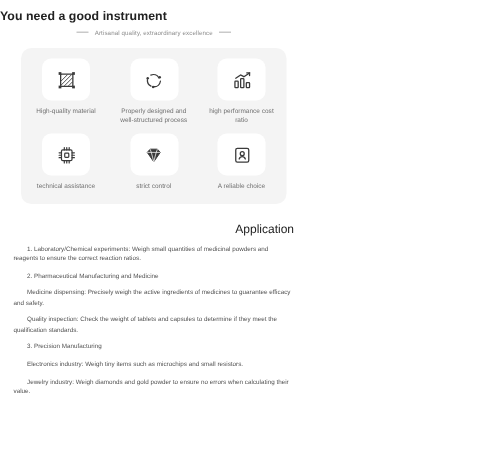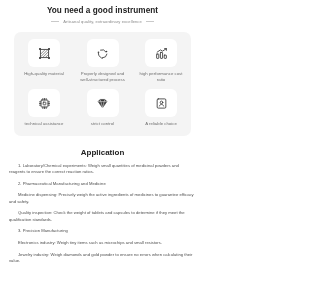--- a/index.html
+++ b/index.html
@@ -17,21 +17,20 @@
   .page {
     width: 205px;
     height: 300px;
     position: relative;
     box-sizing: border-box;
   }
 
   
   .header {
     padding-top: 6px;
-    text-align: center;
   }
   .header-title {
     font-size: 8.2px;
     font-weight: bold;
     letter-spacing: 0.05px;
     color: #222222;
     line-height: 10px;
   }
   .header-sub-row {
     margin-top: 3px;
@@ -96,23 +95,23 @@
     letter-spacing: 0.02px;
   }
 
   
   .application {
     margin-top: 12px;
     padding: 0 9px;
     box-sizing: border-box;
   }
   .app-title {
-    text-align: center;
+    text-align: right;
     font-size: 8px;
-    font-weight: bold;
+    font-weight: normal;
     color: #222222;
     margin-bottom: 6px;
   }
   .app-para {
     font-size: 4.2px;
     line-height: 6.2px;
     color: #4f4f4f;
     text-indent: 9px;
     margin-bottom: 5.5px;
     letter-spacing: 0.01px;

